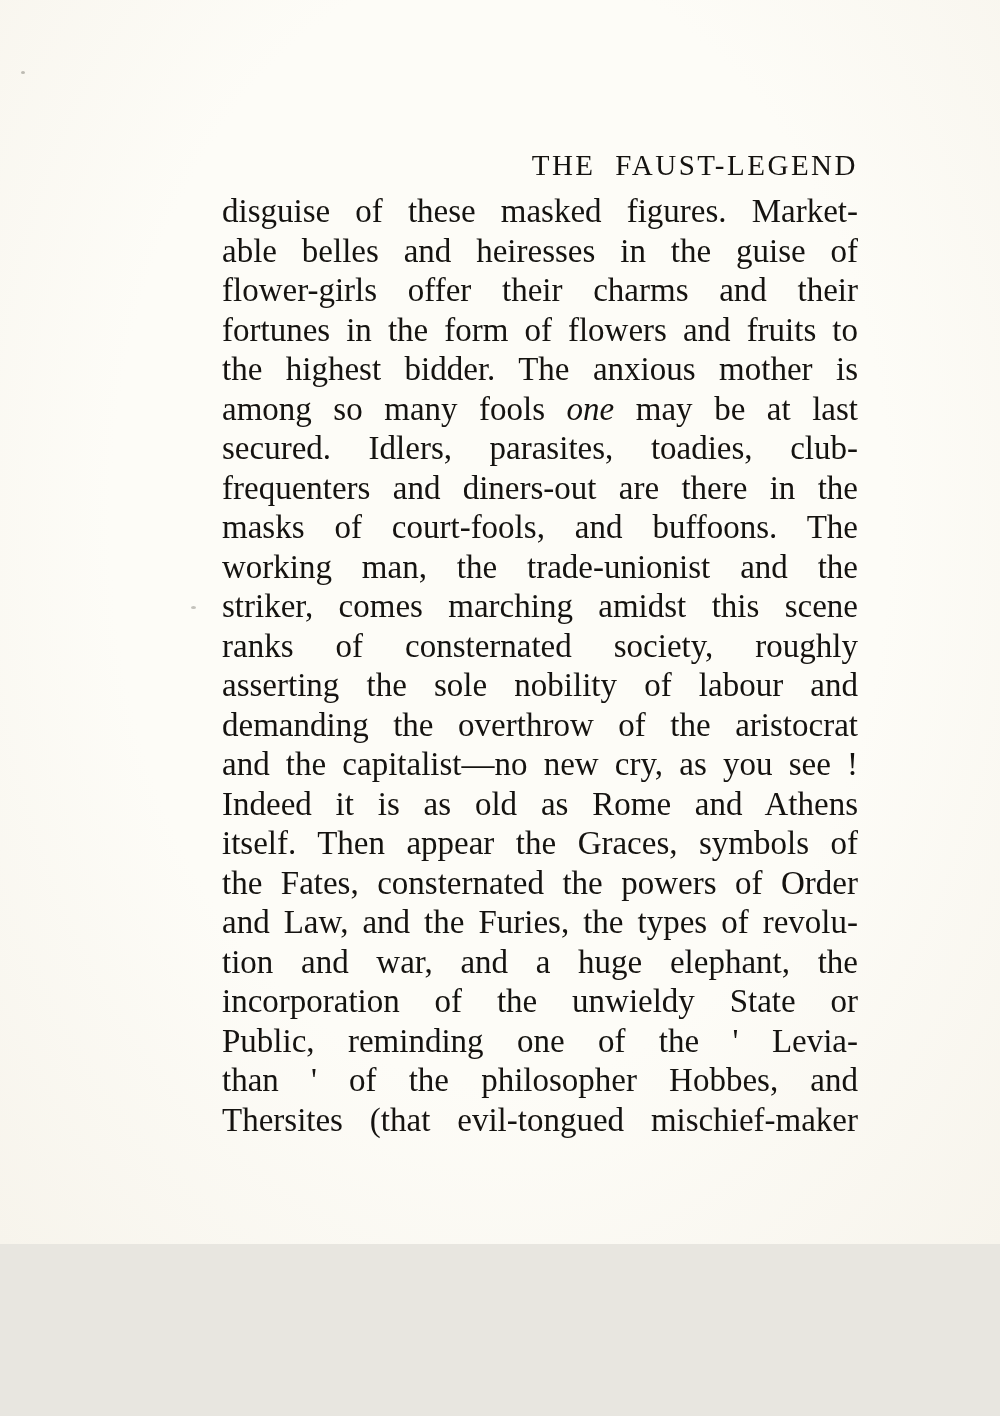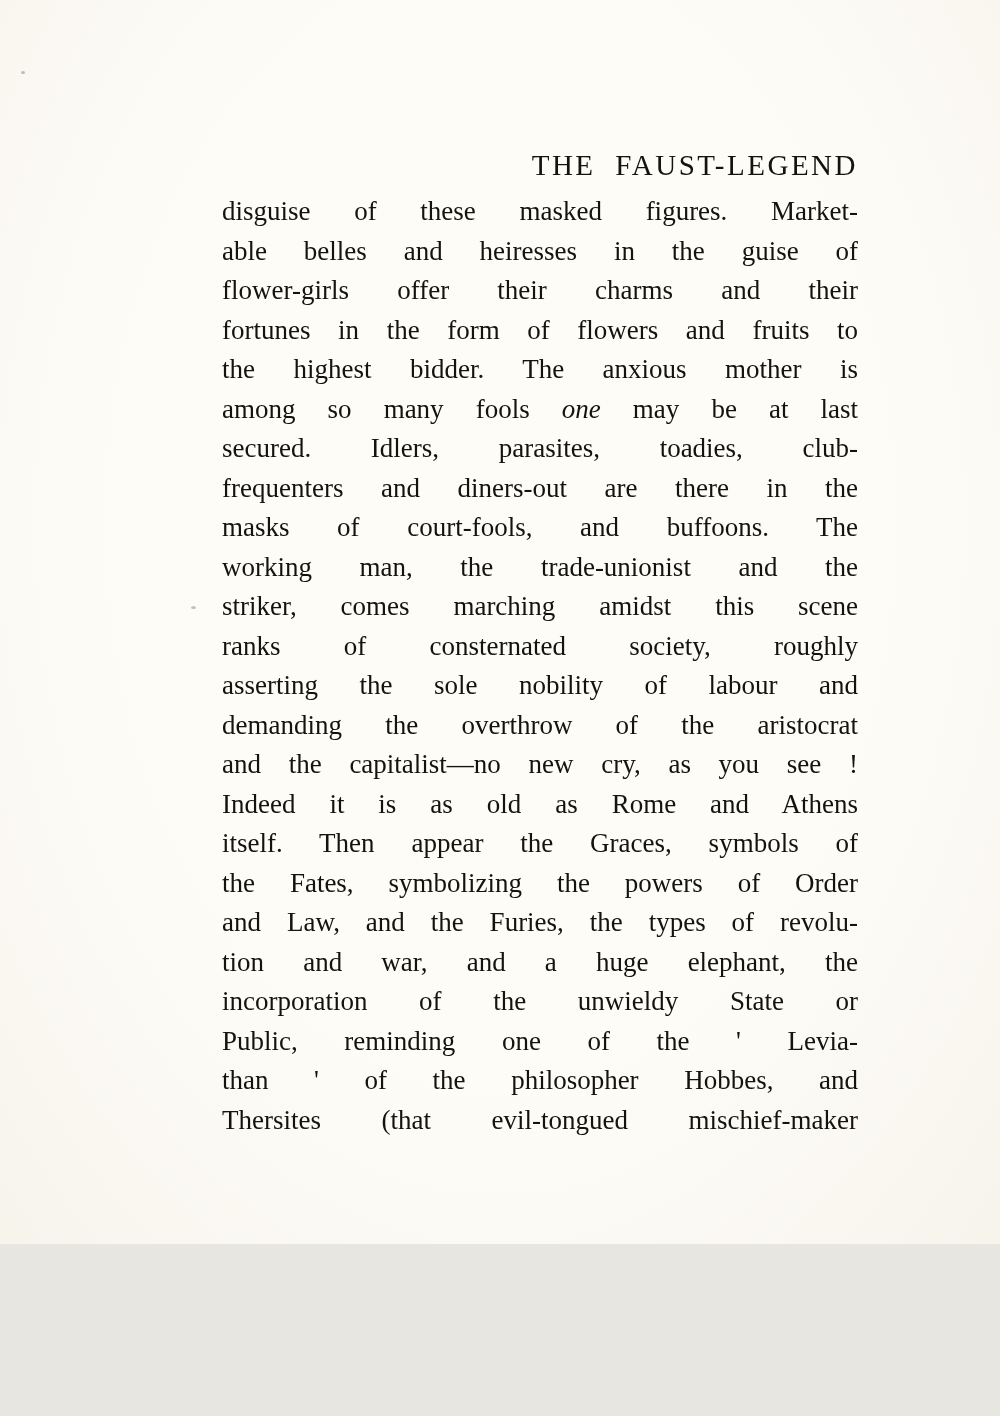--- a/index.html
+++ b/index.html
@@ -27,21 +27,21 @@
     margin: 0 0 10px 0;
     font-size: 29px;
     font-weight: normal;
     letter-spacing: 2.5px;
     word-spacing: 10px;
     line-height: 34px;
     text-align: right;
     white-space: nowrap;
   }
   .body-text {
-    font-size: 27px;
+    font-size: 33px;
   }
   .line {
     line-height: 39.5px;
     height: 39.5px;
     text-align: justify;
     text-align-last: justify;
     -moz-text-align-last: justify;
     white-space: normal;
     overflow: hidden;
   }
@@ -84,21 +84,21 @@
         <div class="line">frequenters and diners-out are there in the</div>
         <div class="line">masks of court-fools, and buffoons.  The</div>
         <div class="line">working man, the trade-unionist and the</div>
         <div class="line">striker, comes marching amidst this scene</div>
         <div class="line">ranks of consternated society, roughly</div>
         <div class="line">asserting the sole nobility of labour and</div>
         <div class="line">demanding the overthrow of the aristocrat</div>
         <div class="line">and the capitalist—no new cry, as you see !</div>
         <div class="line">Indeed it is as old as Rome and Athens</div>
         <div class="line">itself.  Then appear the Graces, symbols of</div>
-        <div class="line">the Fates, symbolizing the powers of Order</div>
+        <div class="line">the Fates, consternated the powers of Order</div>
         <div class="line">and Law, and the Furies, the types of revolu-</div>
         <div class="line">tion and war, and a huge elephant, the</div>
         <div class="line">incorporation of the unwieldy State or</div>
         <div class="line">Public, reminding one of the ' Levia-</div>
         <div class="line">than ' of the philosopher Hobbes, and</div>
         <div class="line">Thersites (that evil-tongued mischief-maker</div>
       </div>
   </div>
 
   <div class="page-number">116</div>

